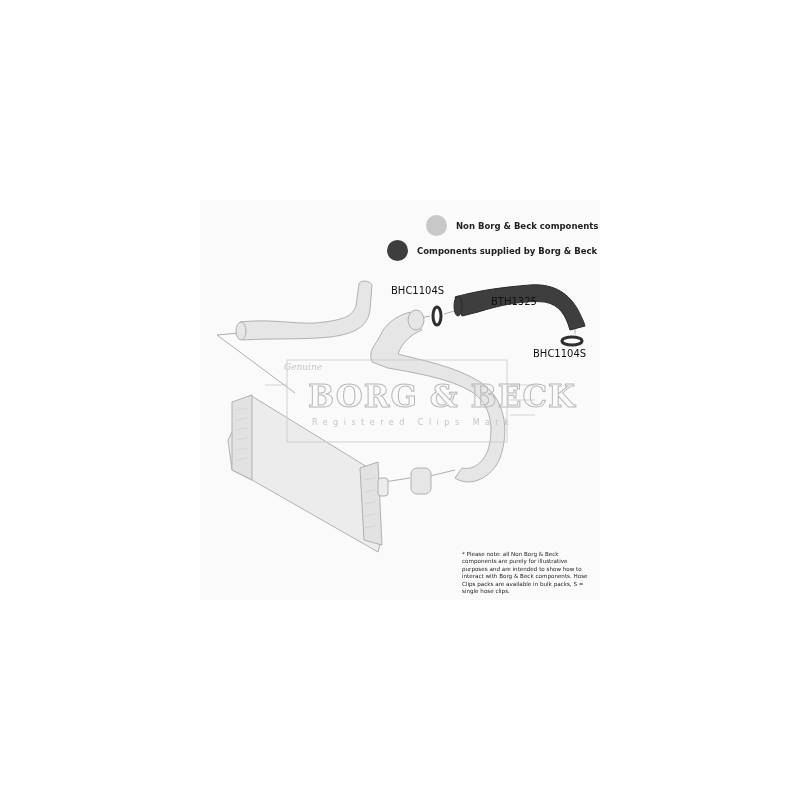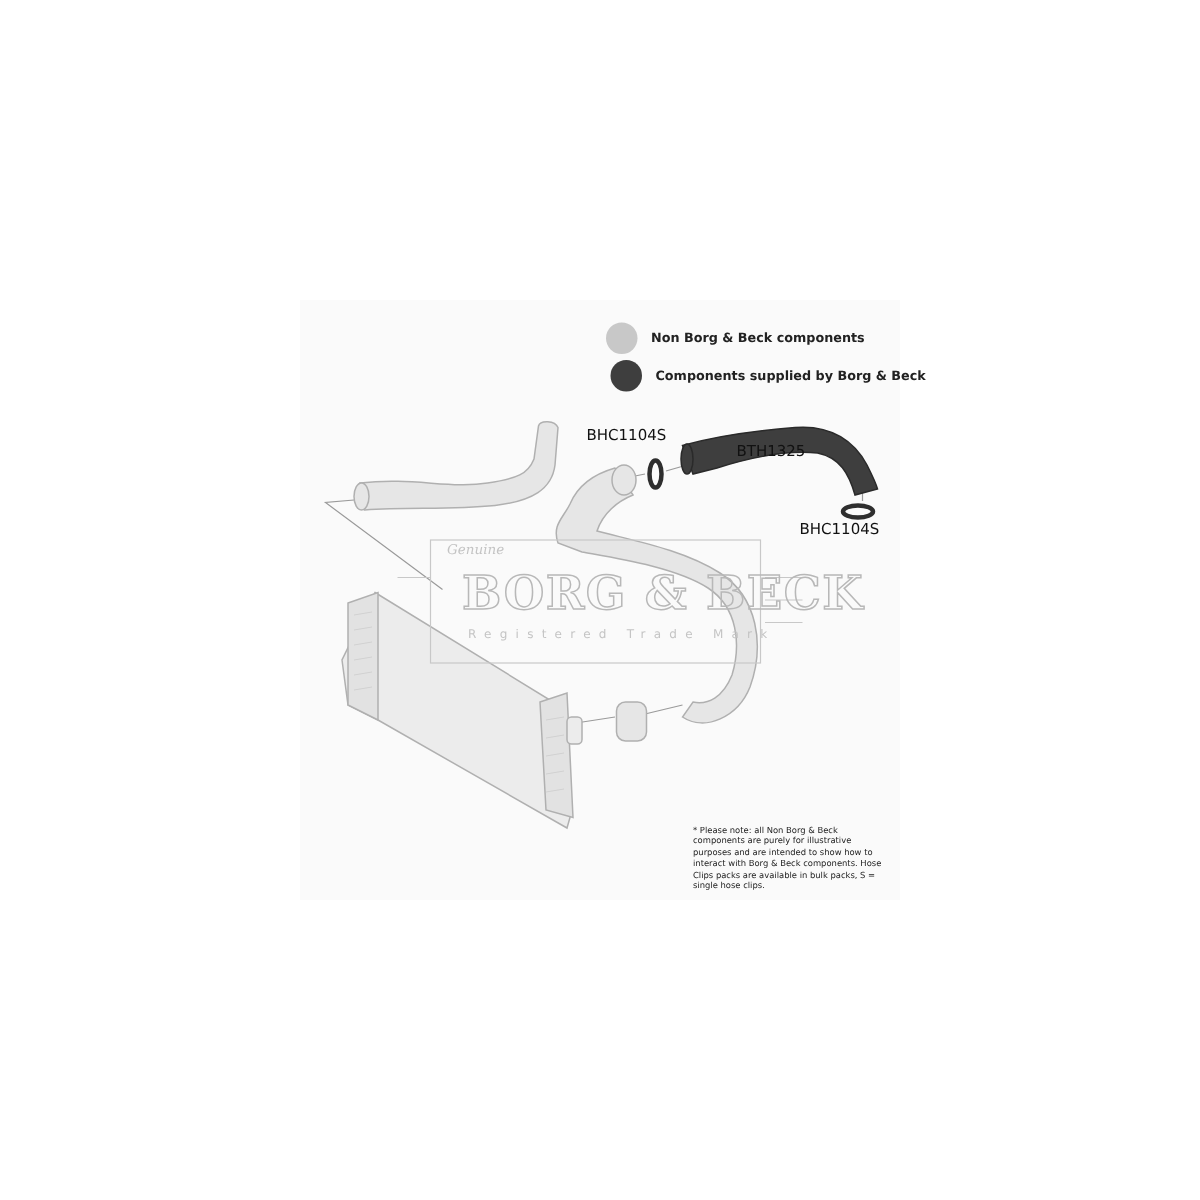--- a/index.html
+++ b/index.html
@@ -5,21 +5,21 @@
   html, body { margin:0; padding:0; }
   body { width:800px; height:800px; background:#ffffff; position:relative; overflow:hidden; font-family:"DejaVu Sans", sans-serif; }
   .panel { position:absolute; left:200px; top:200px; width:400px; height:400px; background:#fafafa; }
   svg.diagram { position:absolute; left:0; top:0; width:800px; height:800px; }
   .legend-item { position:absolute; display:flex; align-items:center; }
   .legend-dot { width:21px; height:21px; border-radius:50%; margin-right:9px; }
   .legend-text { font-size:8.5px; font-weight:bold; color:#222; white-space:nowrap; }
   .part-label { position:absolute; font-size:10px; font-weight:normal; color:#111; white-space:nowrap; }
   .note { position:absolute; left:462px; top:551px; width:130px; font-size:5.6px; line-height:7.4px; color:#222; }
   .wm-main { position:absolute; left:308px; top:378px; font-family:"DejaVu Serif", serif; font-size:31px; font-weight:bold; color:transparent; -webkit-text-stroke:1px #b8b8b8; letter-spacing:1px; white-space:nowrap;text-align:center; }
-  .wm-genuine { position:absolute; left:298px; top:362px; font-family:"DejaVu Serif", serif; font-style:italic; font-size:9px; color:#c4c4c4; }
+  .wm-genuine { position:absolute; left:284px; top:362px; font-family:"DejaVu Serif", serif; font-style:italic; font-size:9px; color:#c4c4c4; }
   .wm-sub { position:absolute; left:312px; top:418px; font-size:8px; color:#c4c4c4; letter-spacing:5.5px; white-space:nowrap; }
 </style>
 </head>
 <body>
 
 <div class="panel"></div>
 
 <svg class="diagram" viewBox="0 0 800 800">
 
   <g stroke="#9a9a9a" stroke-width="0.8" fill="none">
@@ -81,27 +81,27 @@
   <g fill="none" stroke="#2e2e2e" stroke-width="3">
     <ellipse cx="437" cy="316" rx="4" ry="9"></ellipse>
   </g>
   <g fill="none" stroke="#2e2e2e" stroke-width="3">
     <ellipse cx="572" cy="341" rx="10" ry="4"></ellipse>
   </g>
 </svg>
 
 <div class="wm-genuine">Genuine</div>
 <div class="wm-main">BORG &amp; BECK</div>
-<div class="wm-sub">Registered Trade Mark</div>
+<div class="wm-sub">Registered Clips Mark</div>
 
-<div class="legend-item" style="left:404px; top:215px;">
+<div class="legend-item" style="left:426px; top:215px;">
   <span class="legend-dot" style="background:#c8c8c8;"></span>
   <span class="legend-text">Non Borg &amp; Beck components</span>
 </div>
-<div class="legend-item" style="left:407px; top:240px;">
+<div class="legend-item" style="left:387px; top:240px;">
   <span class="legend-dot" style="background:#3e3e3e;"></span>
   <span class="legend-text">Components supplied by Borg &amp; Beck</span>
 </div>
 
 <div class="part-label" style="left:391px; top:285px;">BHC1104S</div>
 <div class="part-label" style="left:491px; top:296px;">BTH1325</div>
 <div class="part-label" style="left:533px; top:348px;">BHC1104S</div>
 
 <div class="note">* Please note: all Non Borg &amp; Beck components are purely for illustrative purposes and are intended to show how to interact with Borg &amp; Beck components. Hose Clips packs are available in bulk packs, S = single hose clips.</div>
 

